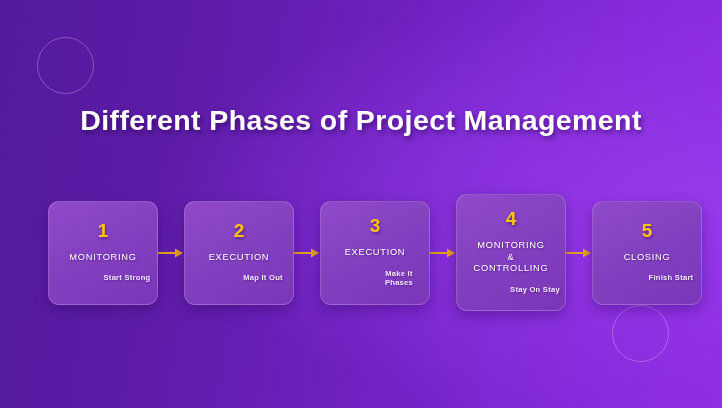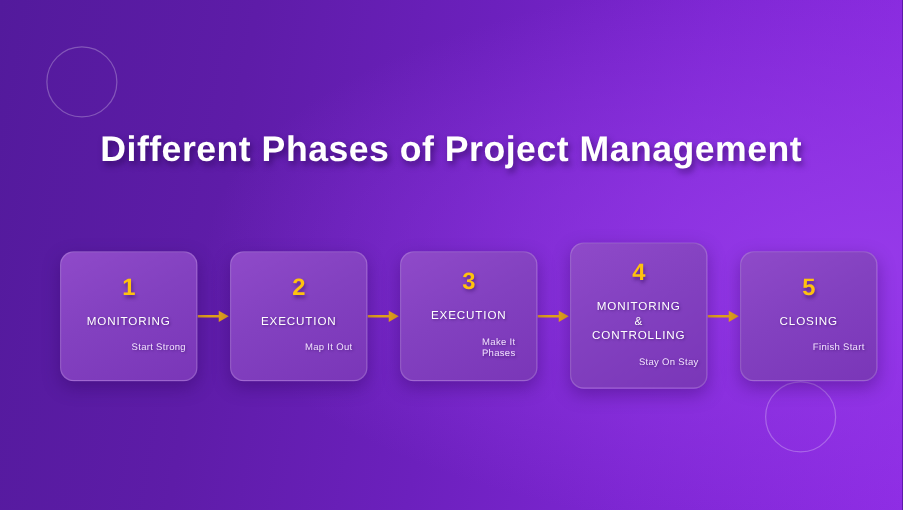--- a/index.html
+++ b/index.html
@@ -108,21 +108,21 @@
     font-weight: normal;
     letter-spacing: 0.7px;
     line-height: 1.28;
     text-shadow: 1px 1px 2px rgba(40,0,80,0.45);
     white-space: pre-line;
   }
 
   .phase-sub {
     color: #f2e3ff;
     font-size: 7.6px;
-    font-weight: normal;
+    font-weight: bold;
     letter-spacing: 0.25px;
     margin-top: 10px;
     text-shadow: 1px 1px 2px rgba(40,0,80,0.4);
     padding-left: 48px;
   }
 
   
   .arrow-connector {
     flex: 0 0 auto;
     width: 26px;

